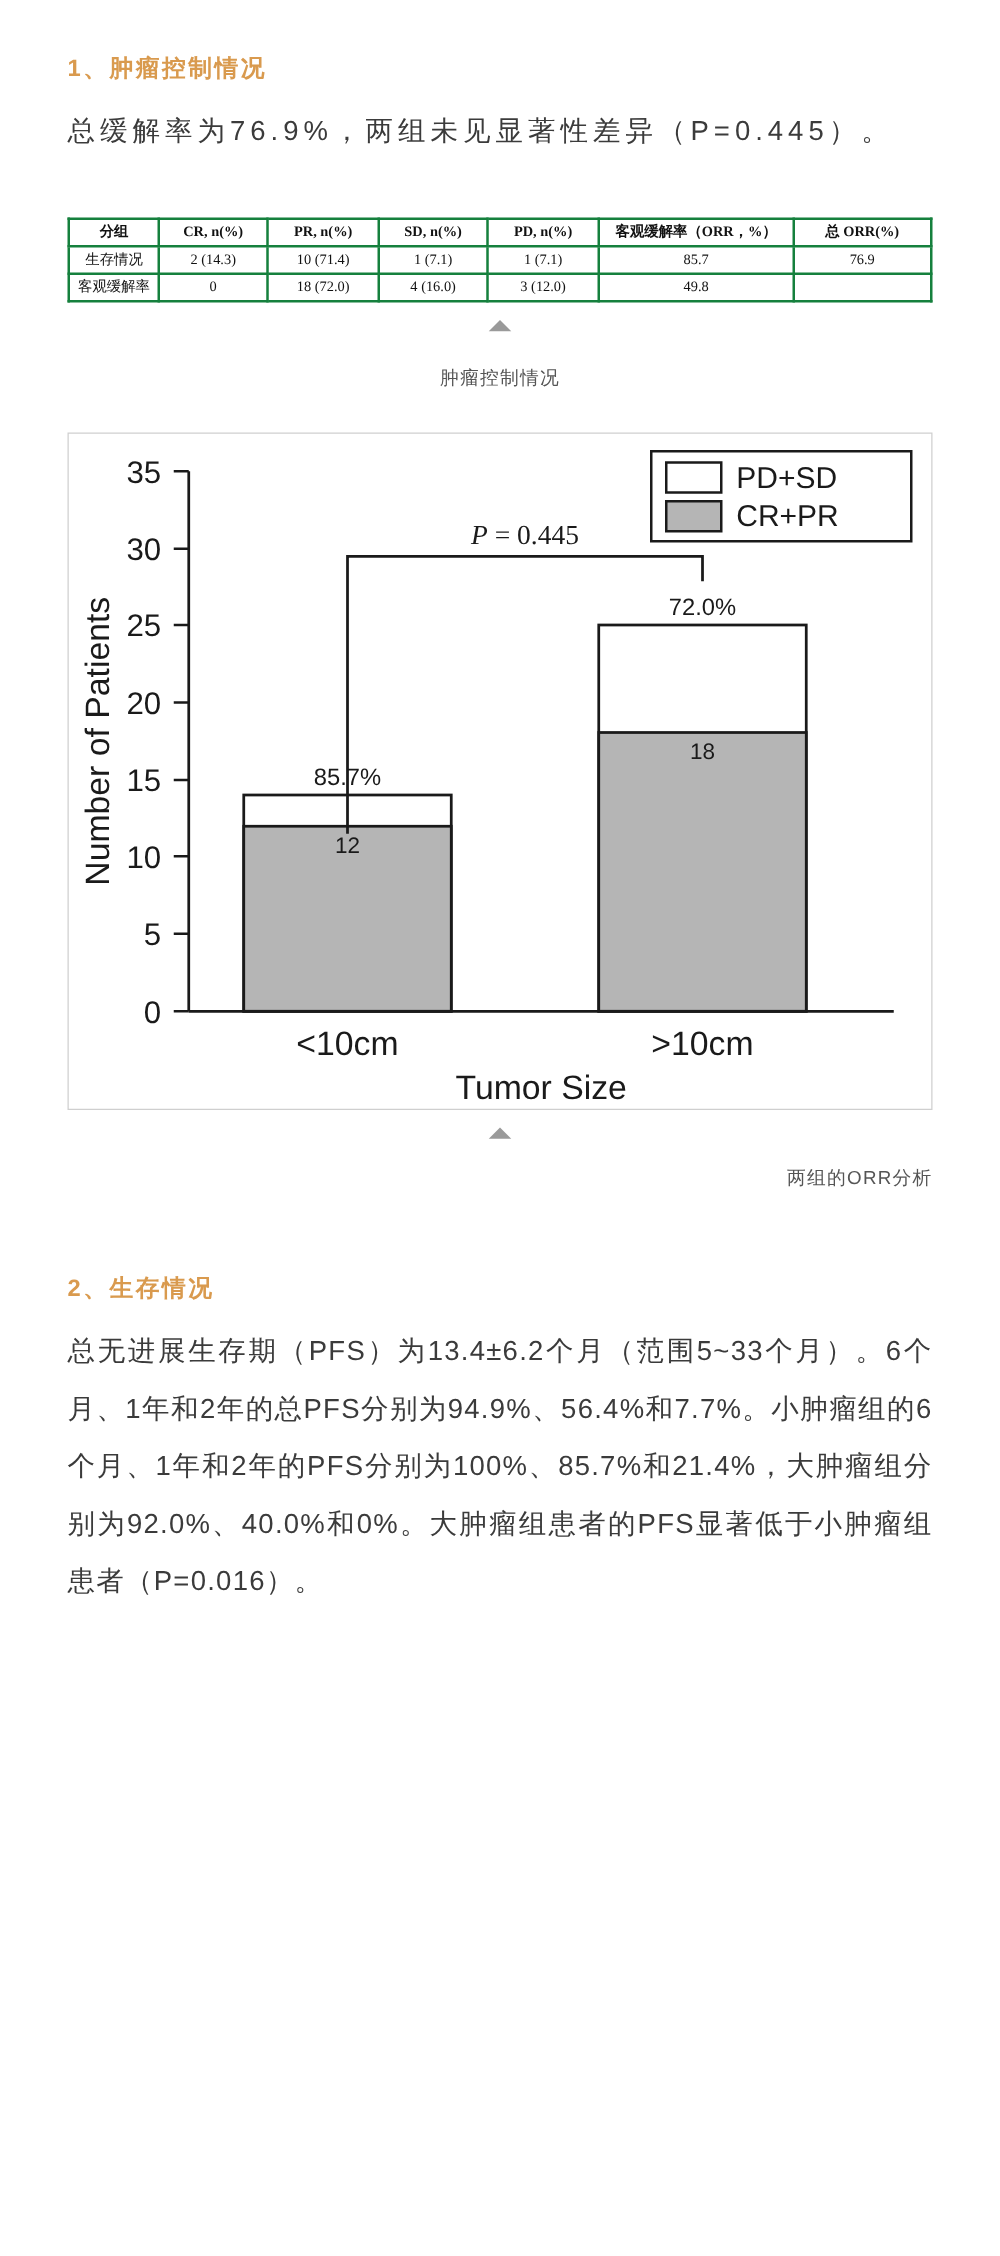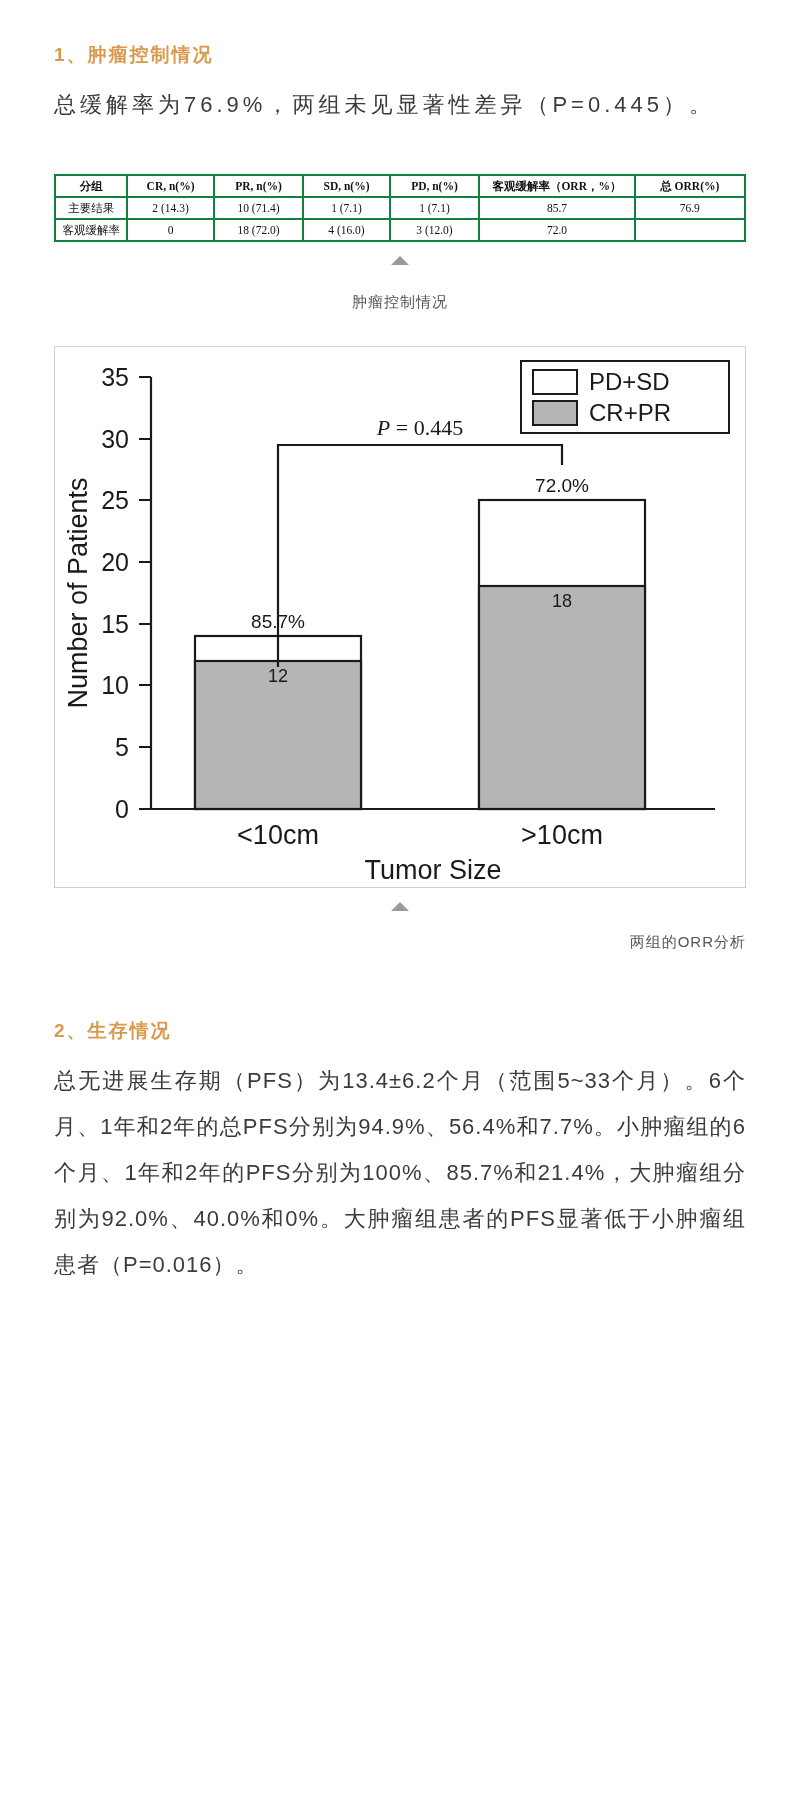--- a/index.html
+++ b/index.html
@@ -173,35 +173,35 @@
           <th>CR, n(%)</th>
           <th>PR, n(%)</th>
           <th>SD, n(%)</th>
           <th>PD, n(%)</th>
           <th>客观缓解率（ORR，%）</th>
           <th>总 ORR(%)</th>
         </tr>
       </thead>
       <tbody>
         <tr>
-          <td>主要结果</td>
+          <td>生存情况</td>
           <td>2 (14.3)</td>
           <td>10 (71.4)</td>
           <td>1 (7.1)</td>
           <td>1 (7.1)</td>
           <td>85.7</td>
           <td>76.9</td>
         </tr>
         <tr>
           <td>客观缓解率</td>
           <td>0</td>
           <td>18 (72.0)</td>
           <td>4 (16.0)</td>
           <td>3 (12.0)</td>
-          <td>72.0</td>
+          <td>49.8</td>
           <td></td>
         </tr>
       </tbody>
     </table>
     <div class="caret"></div>
     <div class="caption">肿瘤控制情况</div>
   </div>
 
   <div class="chart-block">
     <div class="chart-frame">

